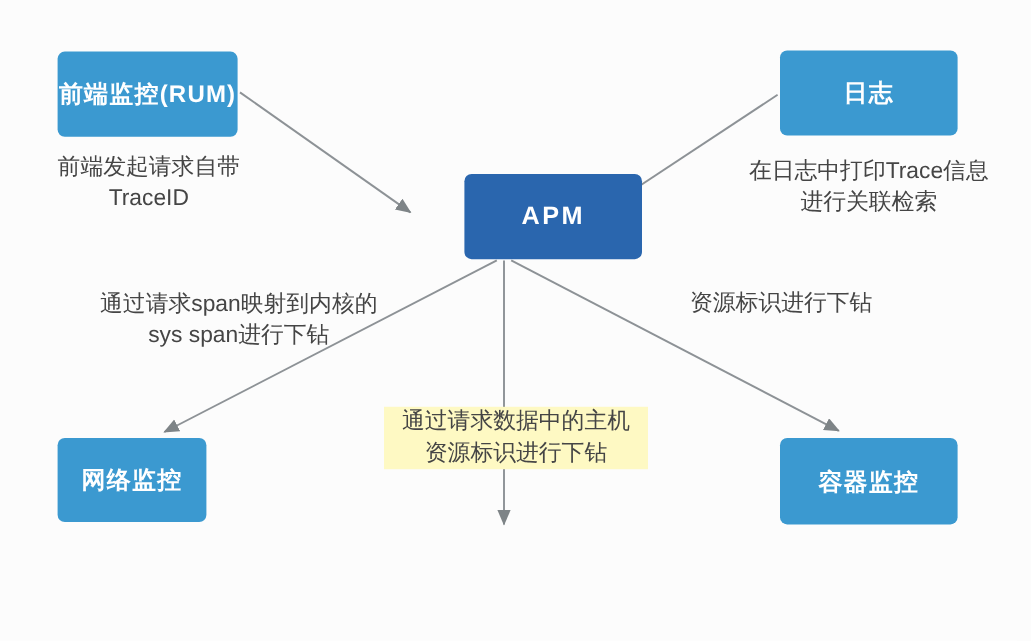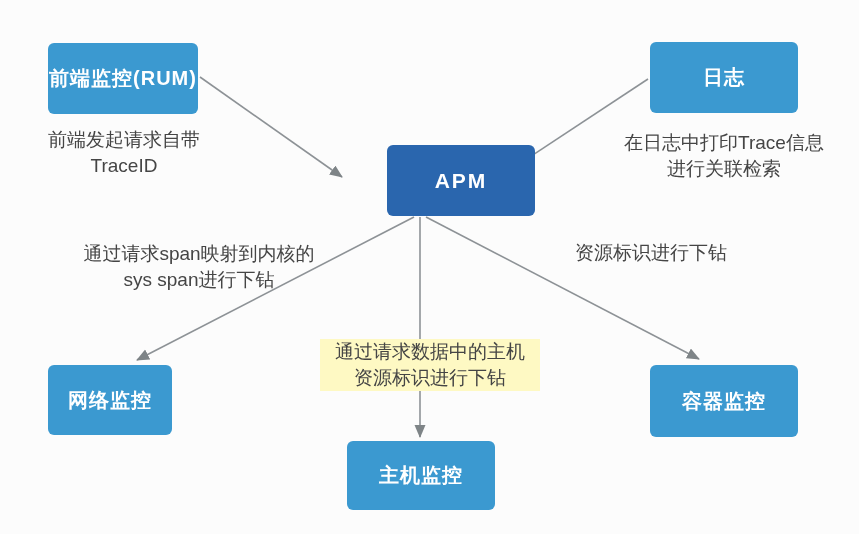--- a/index.html
+++ b/index.html
@@ -88,23 +88,20 @@
   </div>
 
   <div class="node node-dark node-apm">
     <span>APM</span>
   </div>
 
   <div class="node node-light node-network">
     <span>网络监控</span>
   </div>
 
-  <div class="node node-light node-host">
-    <span>主机监控</span>
-  </div>
 
   <div class="node node-light node-container">
     <span>容器监控</span>
   </div>
 
   <div class="note note-rum">
     <div>前端发起请求自带</div>
     <div>TraceID</div>
   </div>
 

